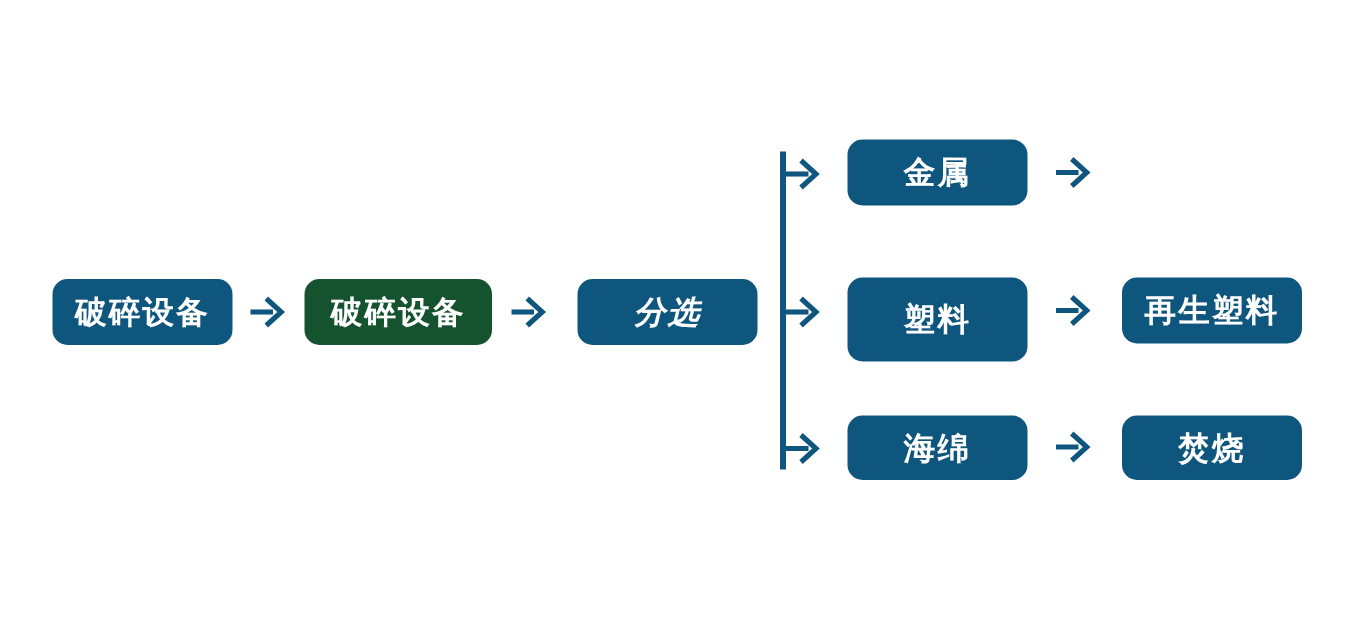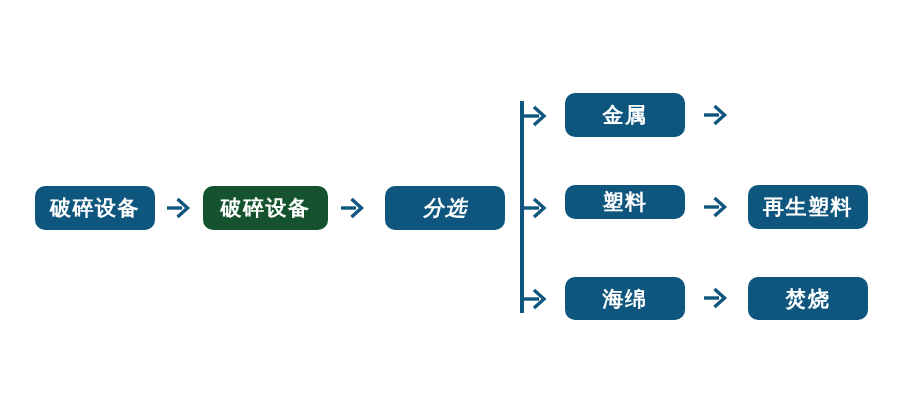--- a/index.html
+++ b/index.html
@@ -82,21 +82,21 @@
     <path d="M0 12 H17"></path>
     <path d="M12 3 L22 12 L12 21"></path>
   </svg>
 
   <div class="node blue" style="left:565px; top:93px; width:120px; height:44px;">金属</div>
   <svg class="arrow" style="left:703px; top:103px;" width="26" height="24" viewBox="0 0 26 24">
     <path d="M1 12 H16"></path>
     <path d="M11.5 3 L21.5 12 L11.5 21"></path>
   </svg>
 
-  <div class="node blue" style="left:565px; top:185px; width:120px; height:34px;">塑料</div>
+  <div class="node blue" style="left:565px; top:185px; width:120px; height:56px;">塑料</div>
   <svg class="arrow" style="left:703px; top:195px;" width="26" height="24" viewBox="0 0 26 24">
     <path d="M1 12 H16"></path>
     <path d="M11.5 3 L21.5 12 L11.5 21"></path>
   </svg>
   <div class="node blue" style="left:748px; top:185px; width:120px; height:44px;">再生塑料</div>
 
   <div class="node blue" style="left:565px; top:277px; width:120px; height:43px;">海绵</div>
   <svg class="arrow" style="left:703px; top:286px;" width="26" height="24" viewBox="0 0 26 24">
     <path d="M1 12 H16"></path>
     <path d="M11.5 3 L21.5 12 L11.5 21"></path>

